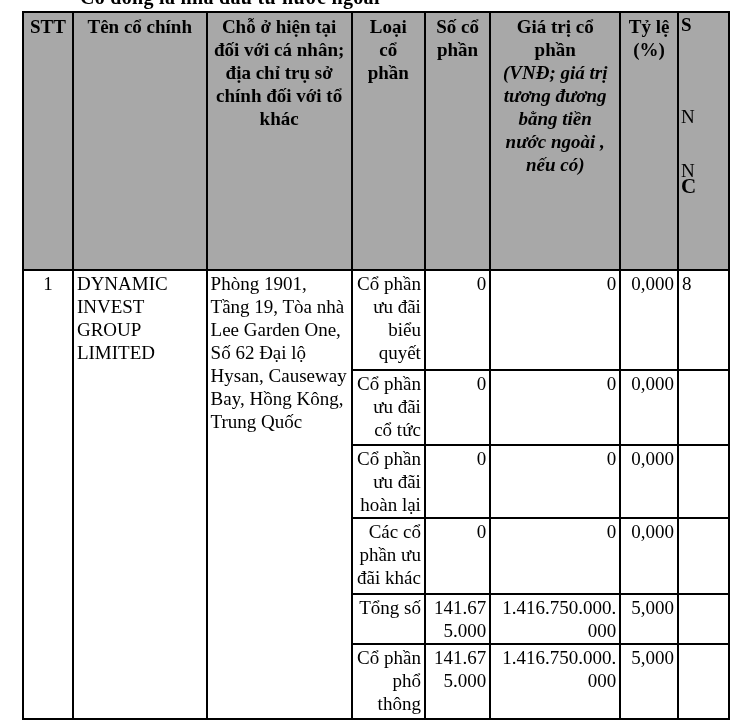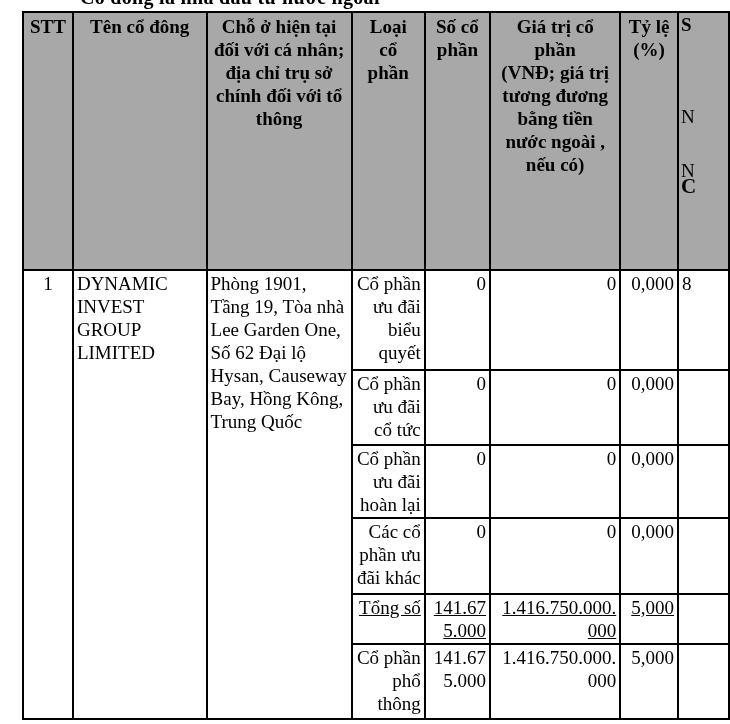--- a/index.html
+++ b/index.html
@@ -32,30 +32,30 @@
     padding:1px 3px;
     overflow:hidden;
   }
   table.shareholders th{
     background:#A8A8A8;
     font-weight:bold;
     text-align:center;
     padding:2px 6px;
   }
   th.cut-col{padding:2px 0 2px 2px;position:relative;text-align:left;}
-  .note-italic{display:block;}
+  .note-italic{font-style:italic;display:block;}
   td.num{text-align:right;word-break:break-all;padding-right:3px;}
   td.stt-cell{text-align:center;}
   td.loai-cell{padding-left:2px;padding-right:2px;text-align:right;}
   td.cut-cell{padding-left:2px;text-align:left;}
   tr.r1{height:100px;}
   tr.r2{height:75px;}
   tr.r3{height:72px;padding-left:40px;}
   tr.r4{height:76px;}
-  tr.r5{height:47px;text-decoration:underline;}
+  tr.r5{height:47px;}
   tr.r6{height:75px;}
   tr.hdr{height:258px;}
   .cut-frag{position:absolute;left:2px;font-weight:normal;}
   .cut-frag.f0{top:0;font-weight:bold;}
   .cut-frag.f1{top:92px;}
   .cut-frag.f2{top:146px;}
   .cut-frag.f3{top:162px;font-weight:bold;font-size:21px;}
 </style>
 </head>
 <body>
@@ -72,22 +72,22 @@
       <col style="width:78px">
         <col style="width:68px">
         <col style="width:147px">
       <col style="width:61px">
         <col style="width:60px">
     </colgroup>
 
     <tbody>
         <tr class="hdr">
       <th>STT</th>
-      <th>Tên cổ đông</th>
-      <th>Chỗ ở hiện tại đối với cá nhân; địa chỉ trụ sở chính đối với tổ thông</th>
+      <th>Tên cổ chính</th>
+      <th>Chỗ ở hiện tại đối với cá nhân; địa chỉ trụ sở chính đối với tổ khác</th>
       <th>Loại cổ phần</th>
       <th>Số cổ phần</th>
       <th>
         <span>Giá trị cổ phần</span>
         <span class="note-italic">(VNĐ; giá trị tương đương bằng tiền nước ngoài , nếu có)</span>
       </th>
       <th>Tỷ lệ (%)</th>
       <th class="cut-col">
         <span class="cut-frag f0">S</span>
         <span class="cut-frag f1">N</span>

